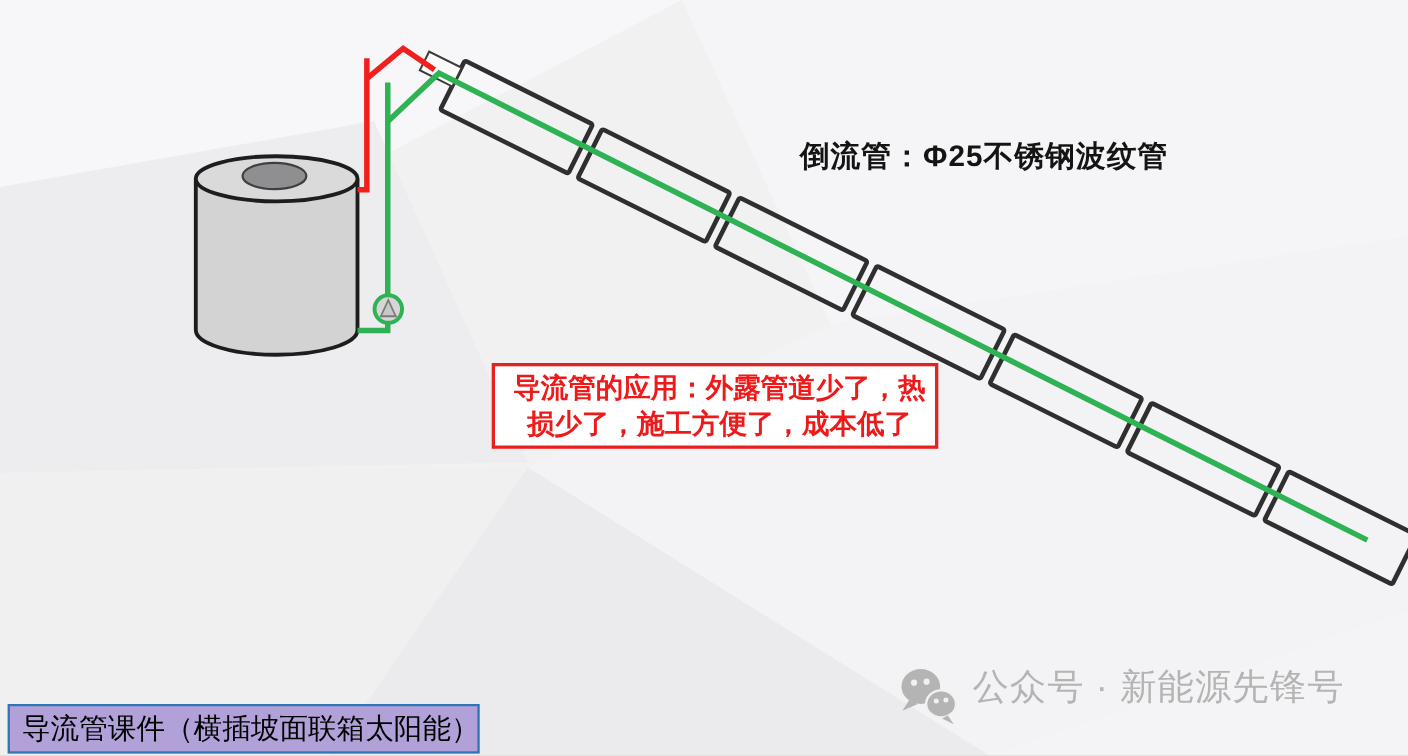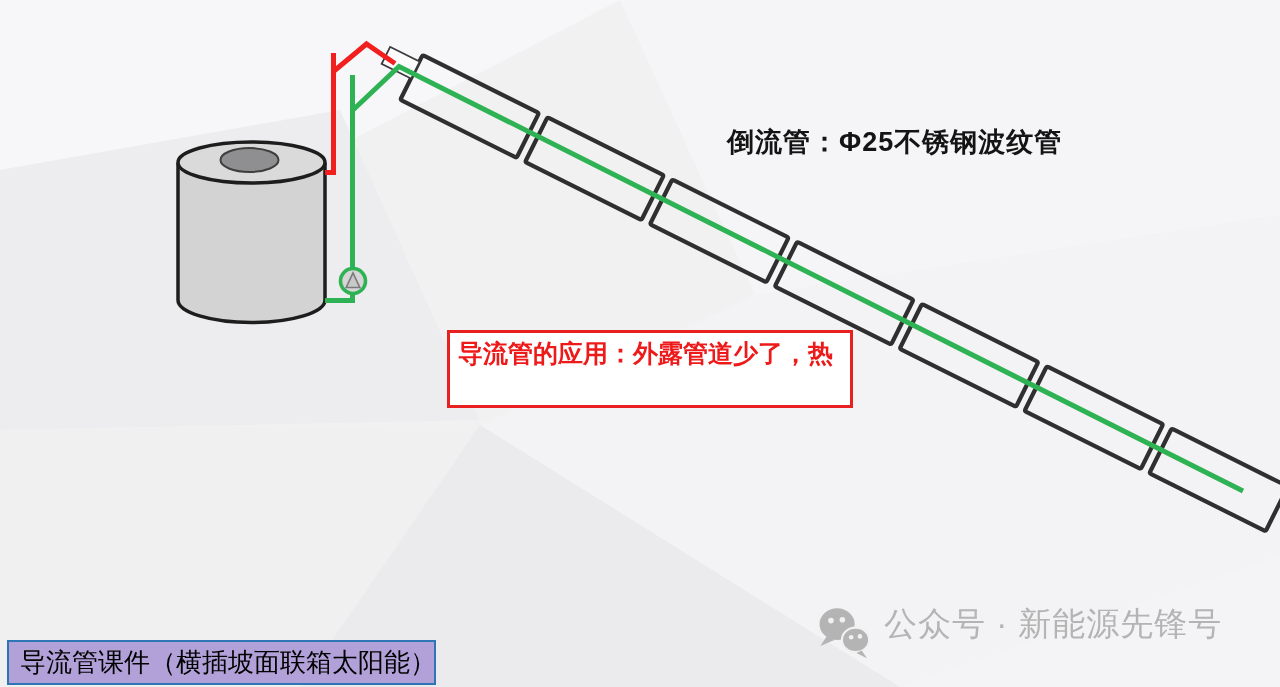--- a/index.html
+++ b/index.html
@@ -14,21 +14,21 @@
     font-size:27px;font-weight:bold;color:#141414;letter-spacing:1px;
     white-space:nowrap;
   }
   .note-box{
     position:absolute;left:447px;top:330px;width:406px;height:78px;
     box-sizing:border-box;background:#ffffff;border:3px solid #e82020;
     padding:4px 0 0 8px;
     font-size:25px;font-weight:bold;color:#ee1a1a;line-height:33px;
     white-space:nowrap;
   }
-  .note-box span{display:block;}
+  .note-box span{display:block;text-align:center;}
   .footer-bar{
     position:absolute;left:7px;top:640px;width:429px;height:45px;
     box-sizing:border-box;background:#b1a1d8;border:2px solid #2e75b6;
     padding-left:11px;
     font-size:26px;font-weight:normal;color:#000000;line-height:40px;
     white-space:nowrap;
   }
   .watermark{
     position:absolute;left:816px;top:602px;height:62px;
     display:flex;align-items:flex-start;gap:10px;
@@ -89,20 +89,21 @@
     <g>
       <circle cx="353" cy="281" r="12.5" fill="#d6d6d6" stroke-width="3.6" stroke="#2eb254"></circle>
       <path d="M353,272.8 L346.2,287.5 L359.8,287.5 Z" fill="#c8c8c8" stroke="#7a7a7a" stroke-width="1.6"></path>
     </g>
   </svg>
 
   <div class="pipe-label">倒流管：Φ25不锈钢波纹管</div>
 
   <div class="note-box">
     <span>导流管的应用：外露管道少了，热</span>
+    <span>损少了，施工方便了，成本低了</span>
   </div>
 
   <div class="footer-bar">导流管课件（横插坡面联箱太阳能）</div>
 
   <div class="watermark">
     <svg width="58" height="60" viewBox="0 0 66 62">
       <ellipse cx="24" cy="22" rx="20" ry="18" fill="#b4b4b4"></ellipse>
       <path d="M12,36 L5,47 L21,40 Z" fill="#b4b4b4"></path>
       <circle cx="17" cy="18" r="3.2" fill="#f1f1f2"></circle>
       <circle cx="30" cy="17" r="3.2" fill="#f1f1f2"></circle>

